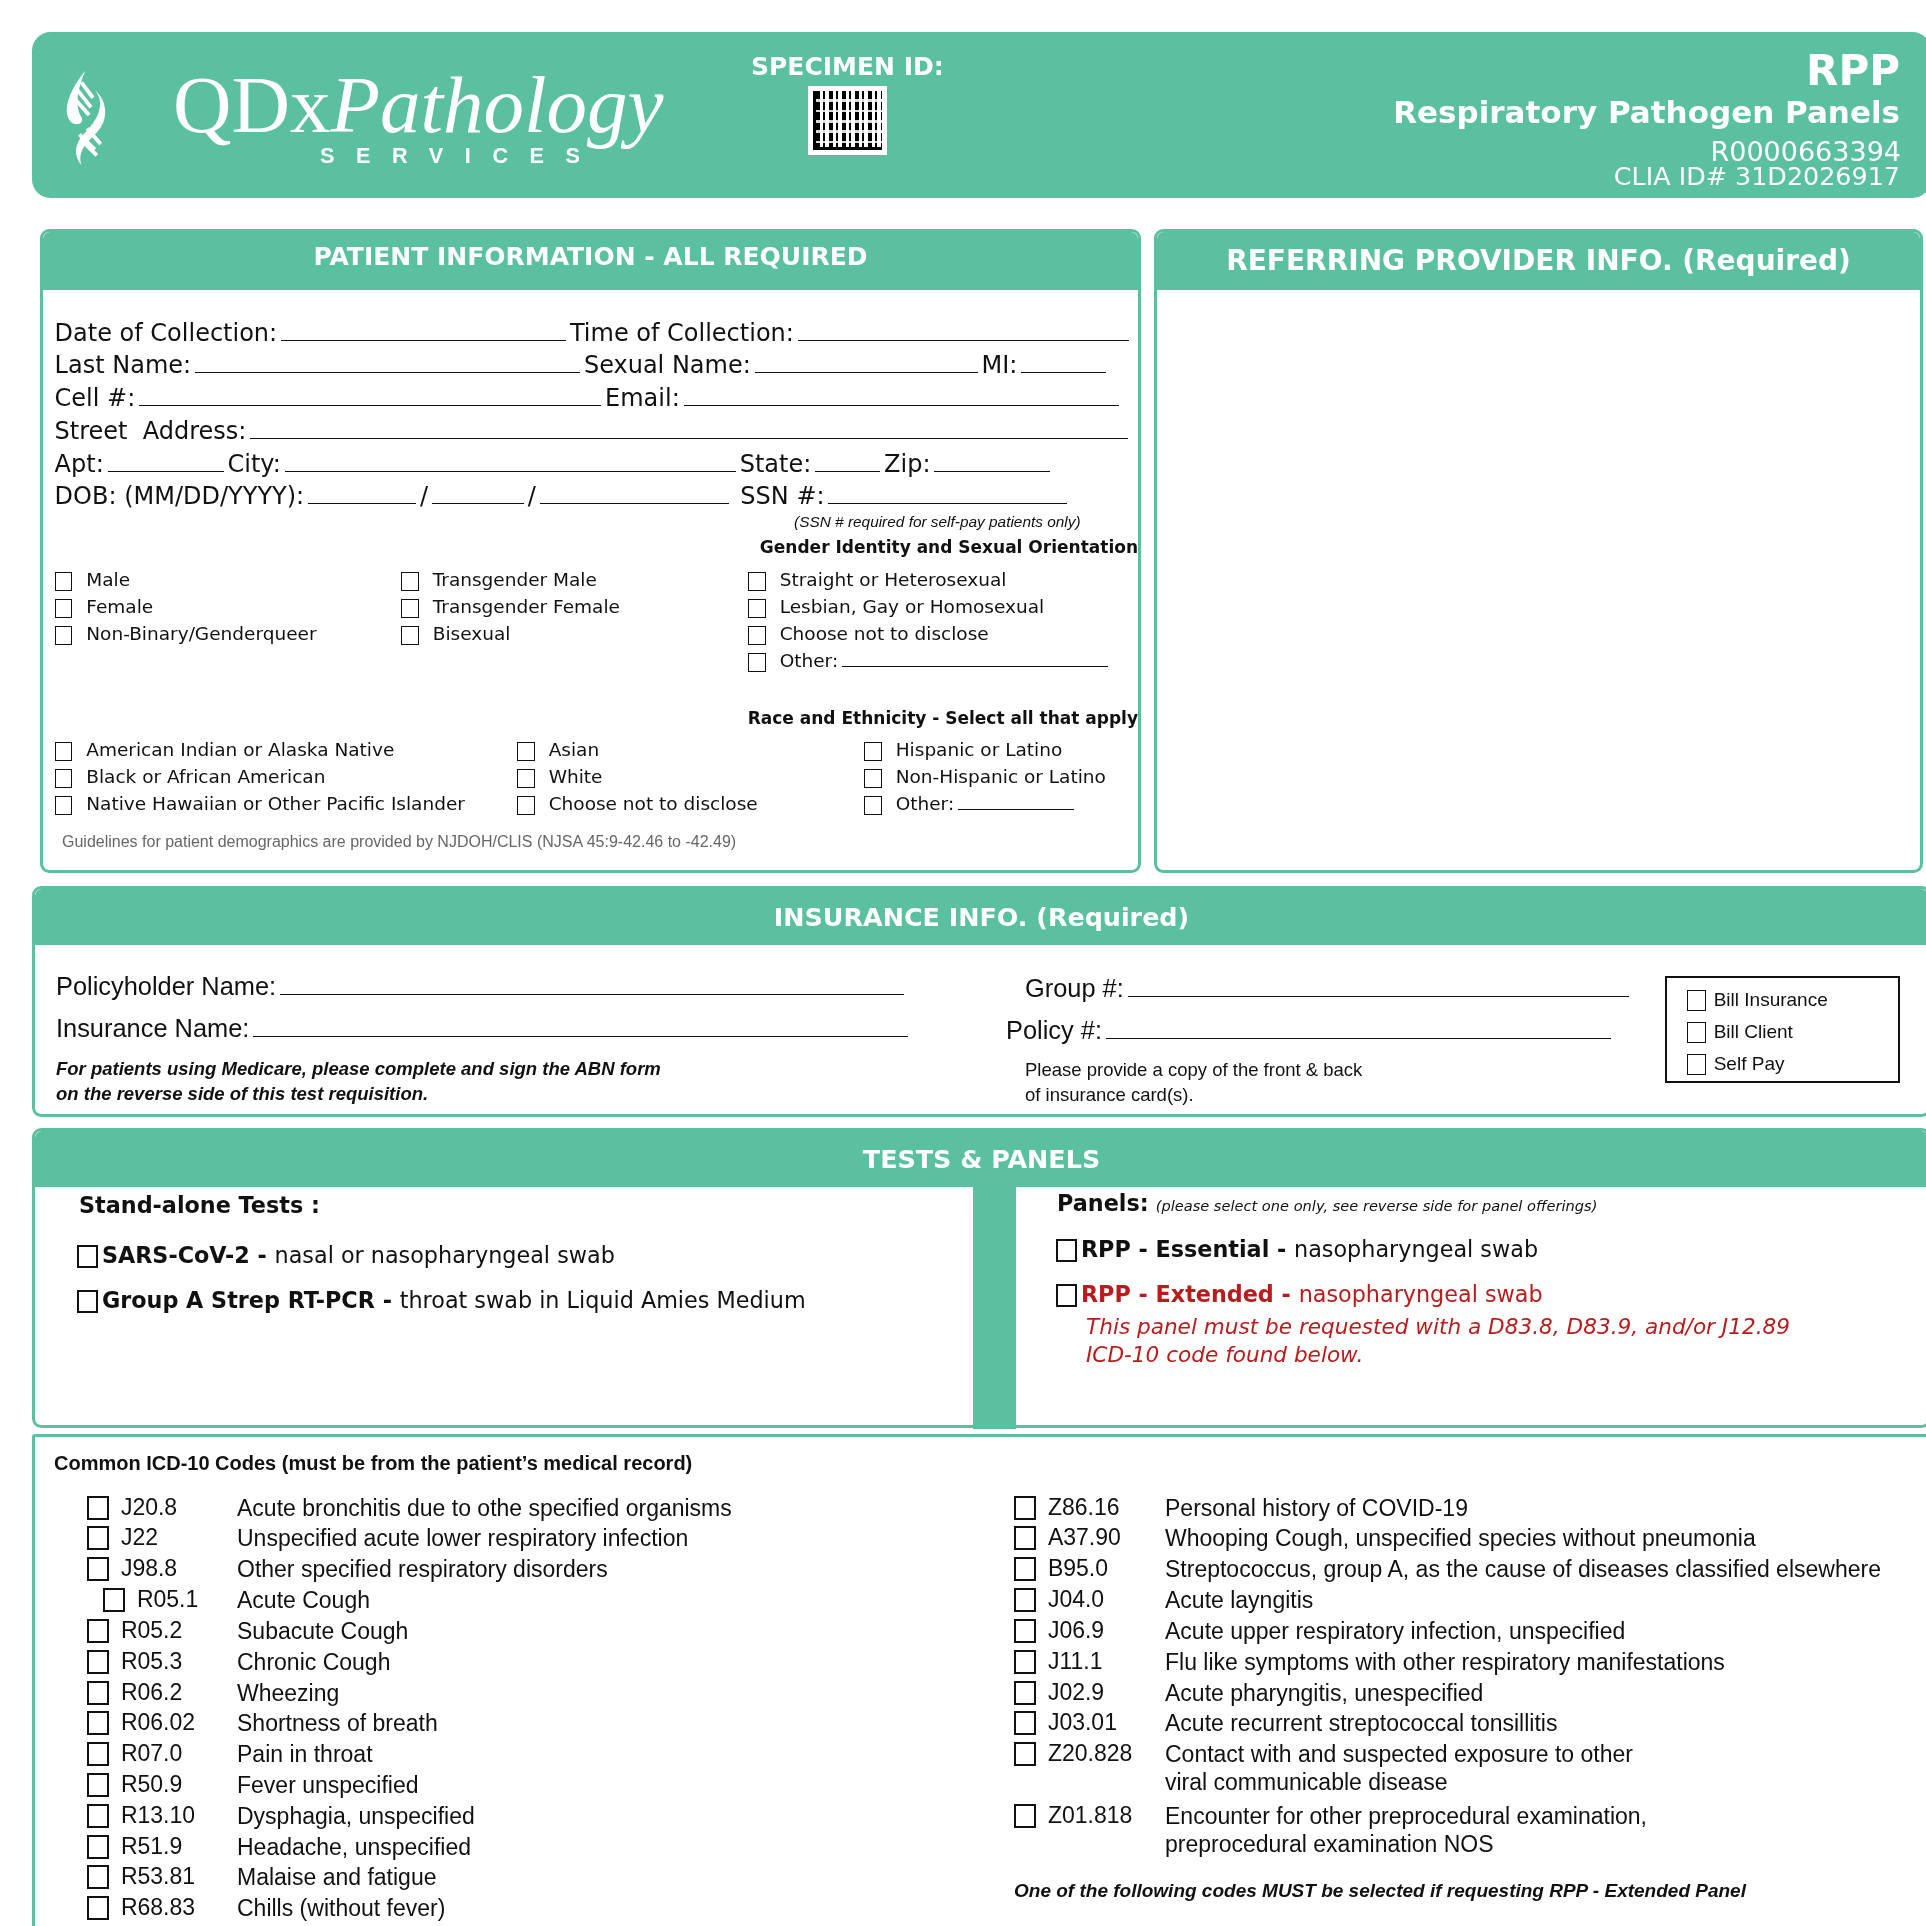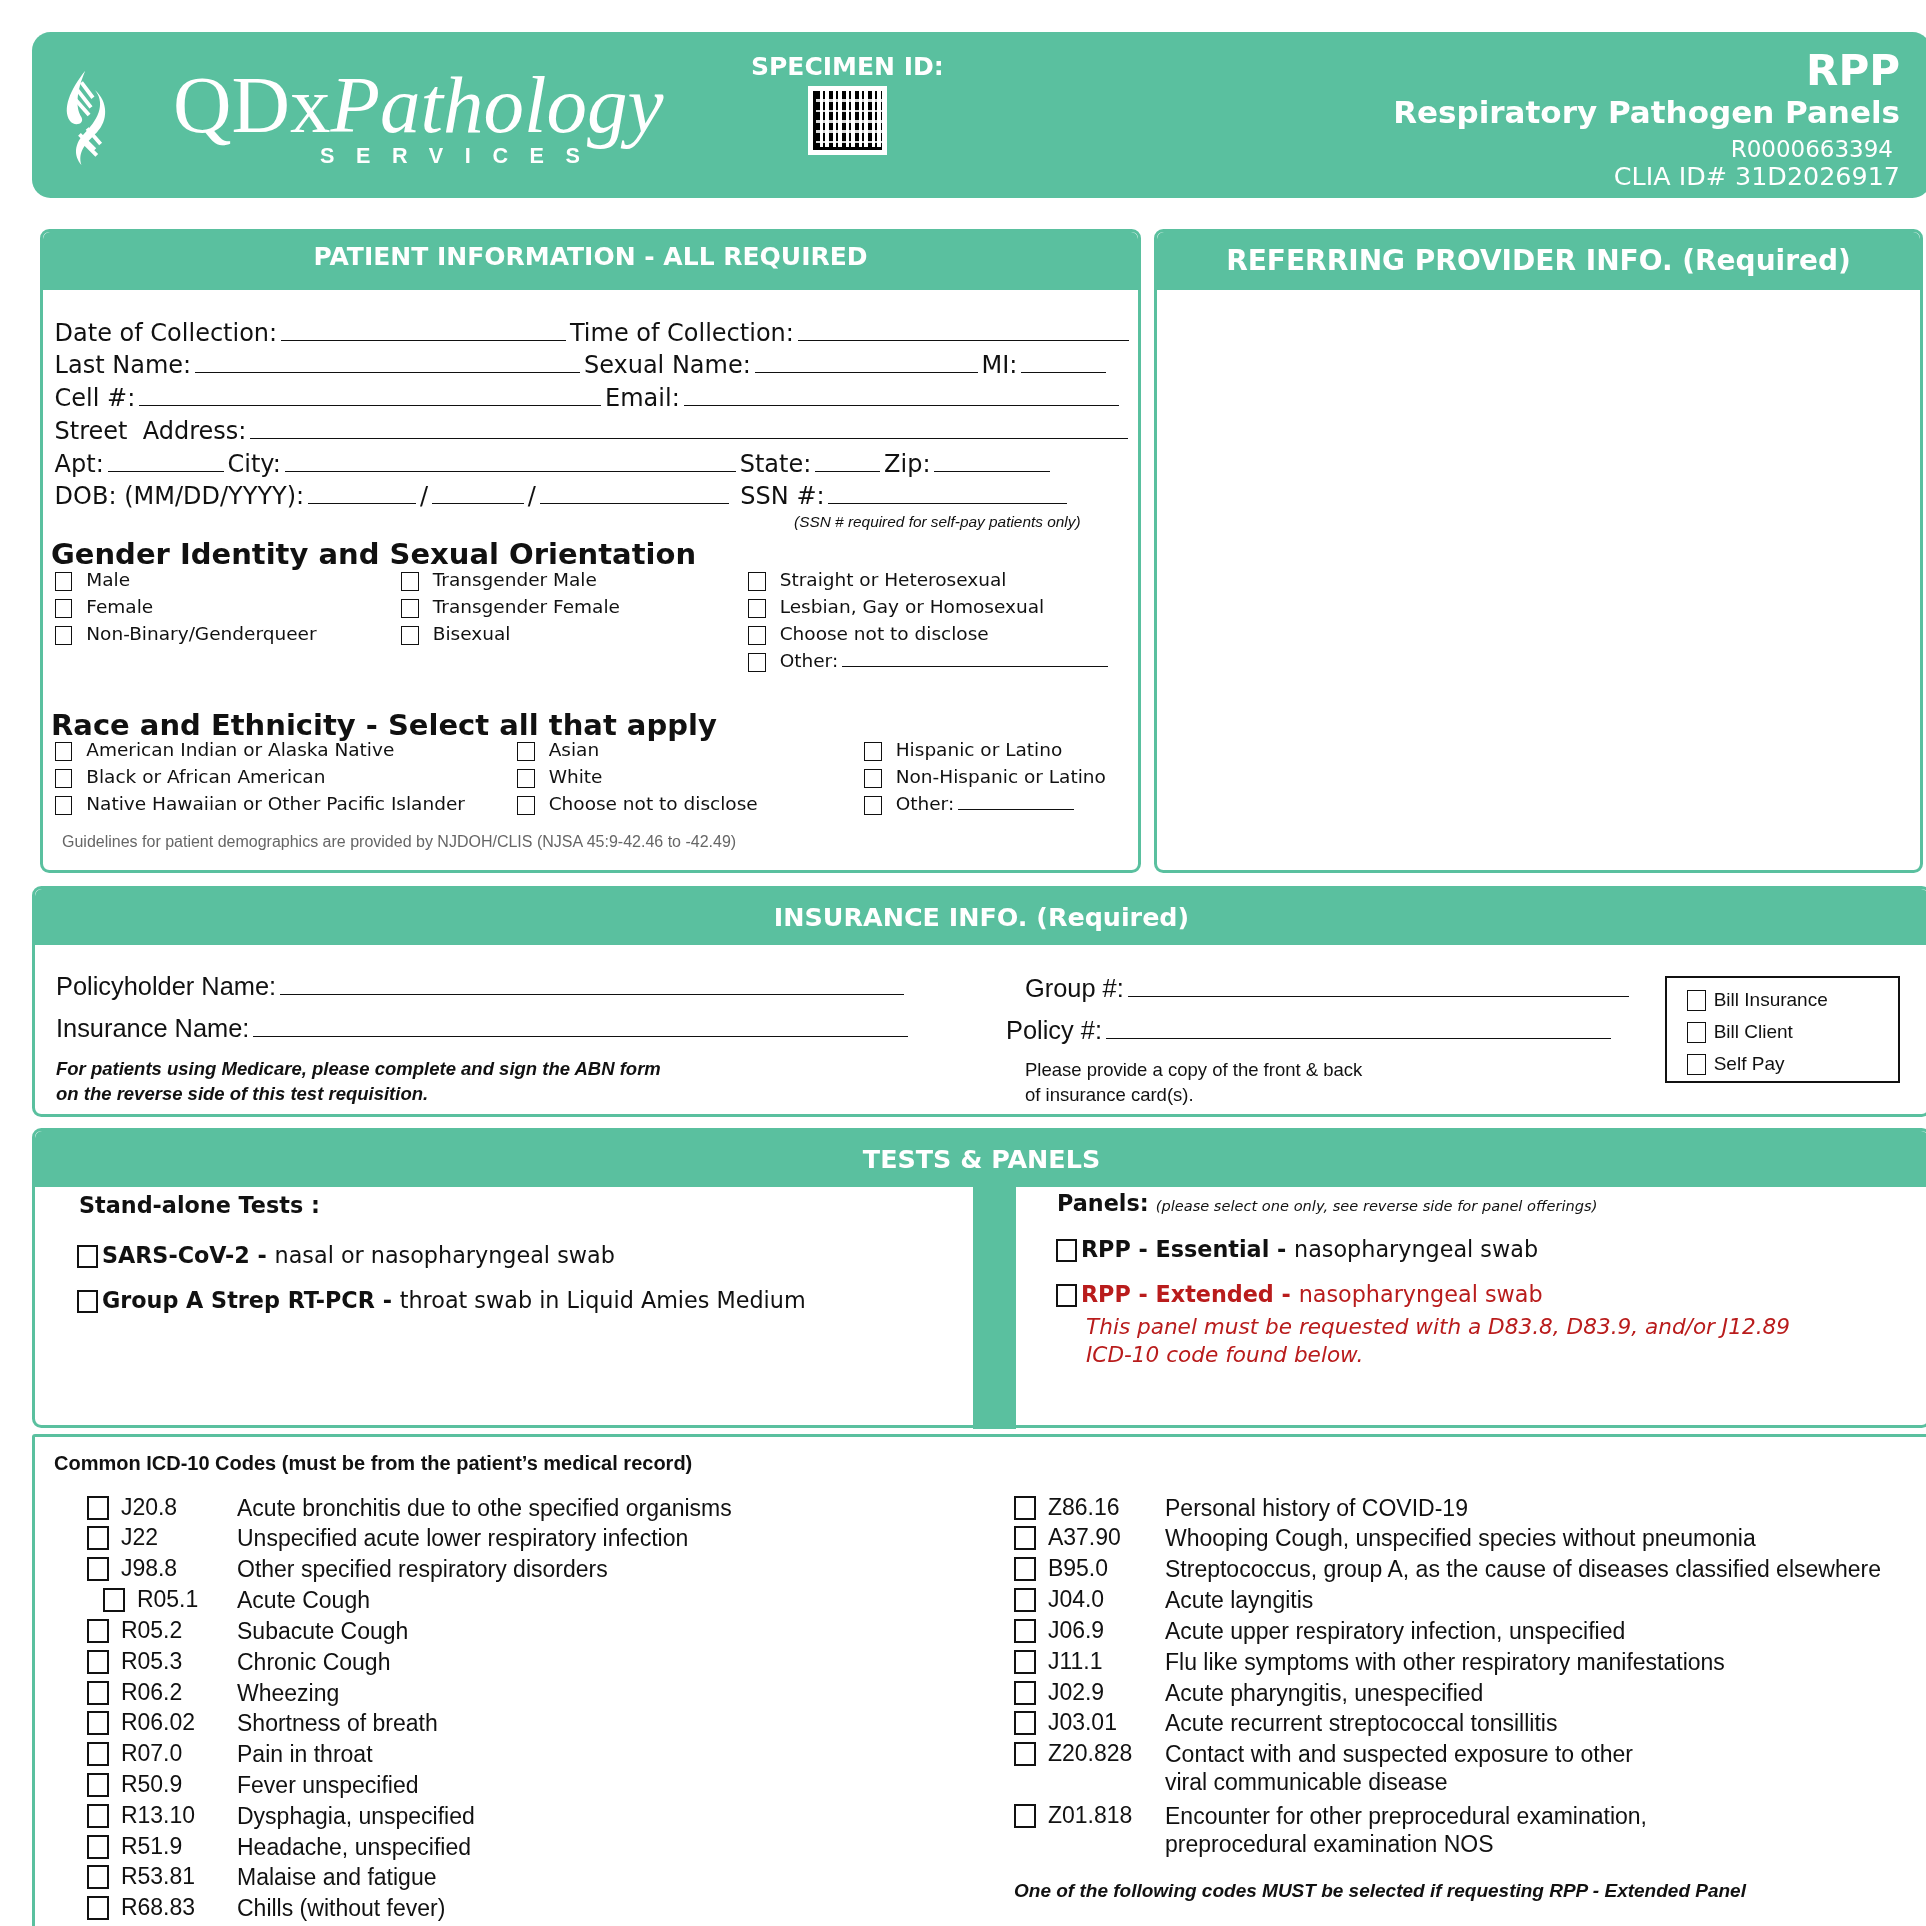--- a/index.html
+++ b/index.html
@@ -12,34 +12,34 @@
   
   #header { left: 32px; top: 32px; width: 1899px; height: 166px; border-radius: 18.5px; }
   #logo { left: 58px; top: 67px; width: 578px; height: 100px; }
   #logo-text { left: 173px; top: 65px; font-family: "Liberation Serif", "DejaVu Serif", serif; color: #fff; font-size: 81px; line-height: 1; white-space: nowrap; }
   #logo-text .italic { font-style: italic; }
   #logo-sub { left: 320px; top: 143px; color: #fff; font-size: 21.6px; font-weight: bold; letter-spacing: 21.6px; }
   #spec-label { left: 751px; top: 52px; color: #fff; font-family: "DejaVu Sans", sans-serif; font-weight: bold; font-size: 25px; }
   #spec-barcode { left: 808px; top: 86px; width: 79px; height: 69px; background: #fff; padding: 5.4px; }
   #rpp { right: 65px; top: 46px; color: #fff; font-family: "DejaVu Sans", sans-serif; font-weight: bold; font-size: 42px; text-align: right; }
   #rpp-sub { right: 65px; top: 94px; color: #fff; font-family: "DejaVu Sans", sans-serif; font-weight: bold; font-size: 31px; text-align: right; white-space: nowrap; }
-  #rpp-id { right: 72px; top: 136px; color: #fff; font-family: "DejaVu Sans", sans-serif; font-size: 23px; text-align: right; }
+  #rpp-id { right: 64px; top: 136px; color: #fff; font-family: "DejaVu Sans", sans-serif; font-size: 27px; text-align: right; }
   #rpp-clia { right: 65px; top: 161px; color: #fff; font-family: "DejaVu Sans", sans-serif; font-size: 25.4px; text-align: right; }
 
   
   .box { border: 3.1px solid #5ac09f; border-radius: 9.2px; background: #fff; }
   .box-head { background: #5ac09f; color: #fff; font-family: "DejaVu Sans", sans-serif; font-weight: bold; text-align: center; font-size: 25px; }
 
   
   #patient { left: 40px; top: 229px; width: 1101px; height: 644px; }
   #patient .box-head { height: 58px; line-height: 49px; border-radius: 7px 7px 0 0; }
   .form-line { position: absolute; left: 11.6px; font-family: "DejaVu Sans", sans-serif; font-size: 24px; white-space: pre; line-height: 1; }
   .fl { display: inline-block; border-bottom: 1.9px solid #111; height: 21.6px; vertical-align: baseline; margin: 0 3.9px; }
   .ssn-note { position: absolute; left: 751px; top: 281px; font-size: 15.4px; font-style: italic; }
-  .sub-title { position: absolute; width: 100%; text-align: left; font-family: "DejaVu Sans", sans-serif; font-weight: bold; font-size: 29px; padding-left: 8px; }
+  .sub-title { position: absolute; width: 100%; text-align: right; font-family: "DejaVu Sans", sans-serif; font-weight: bold; font-size: 17px; padding-left: 8px; }
   .chk { position: absolute; font-family: "DejaVu Sans", sans-serif; font-size: 18.5px; white-space: nowrap; line-height: 1; }
   .cb { display: inline-block; width: 17.7px; height: 19px; border: 1.9px solid #111; vertical-align: middle; margin-right: 14px; background: #fff; }
   .guide { position: absolute; left: 19px; top: 601px; color: #666; font-size: 16px; }
 
   
   #referring { left: 1154px; top: 229px; width: 769px; height: 644px; }
   #referring .box-head { height: 58px; line-height: 58px; border-radius: 7px 7px 0 0; font-size: 28px; }
 
   
   #insurance { left: 32px; top: 886px; width: 1899px; height: 231px; }

